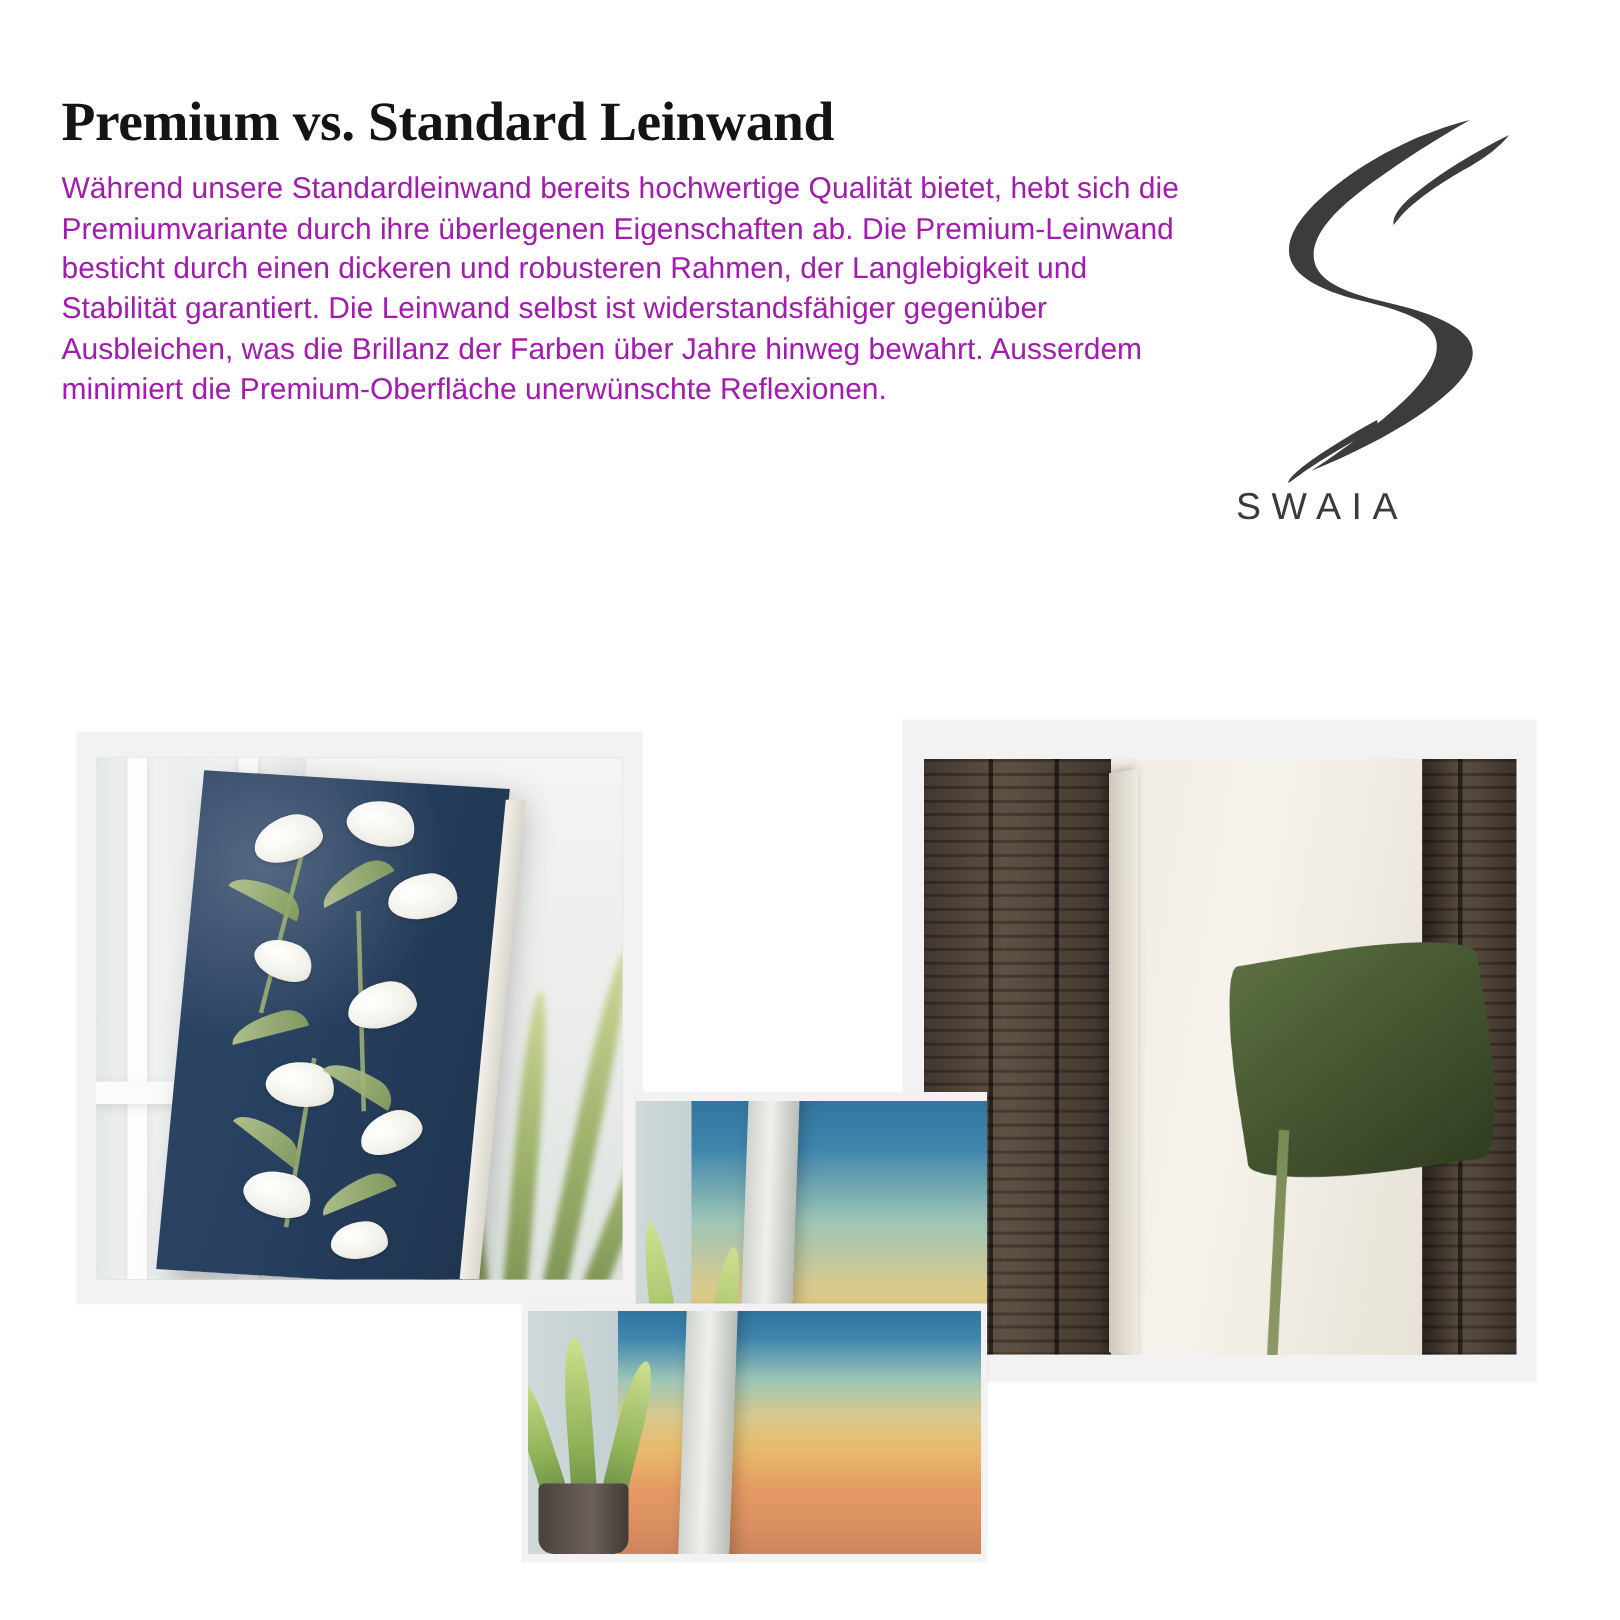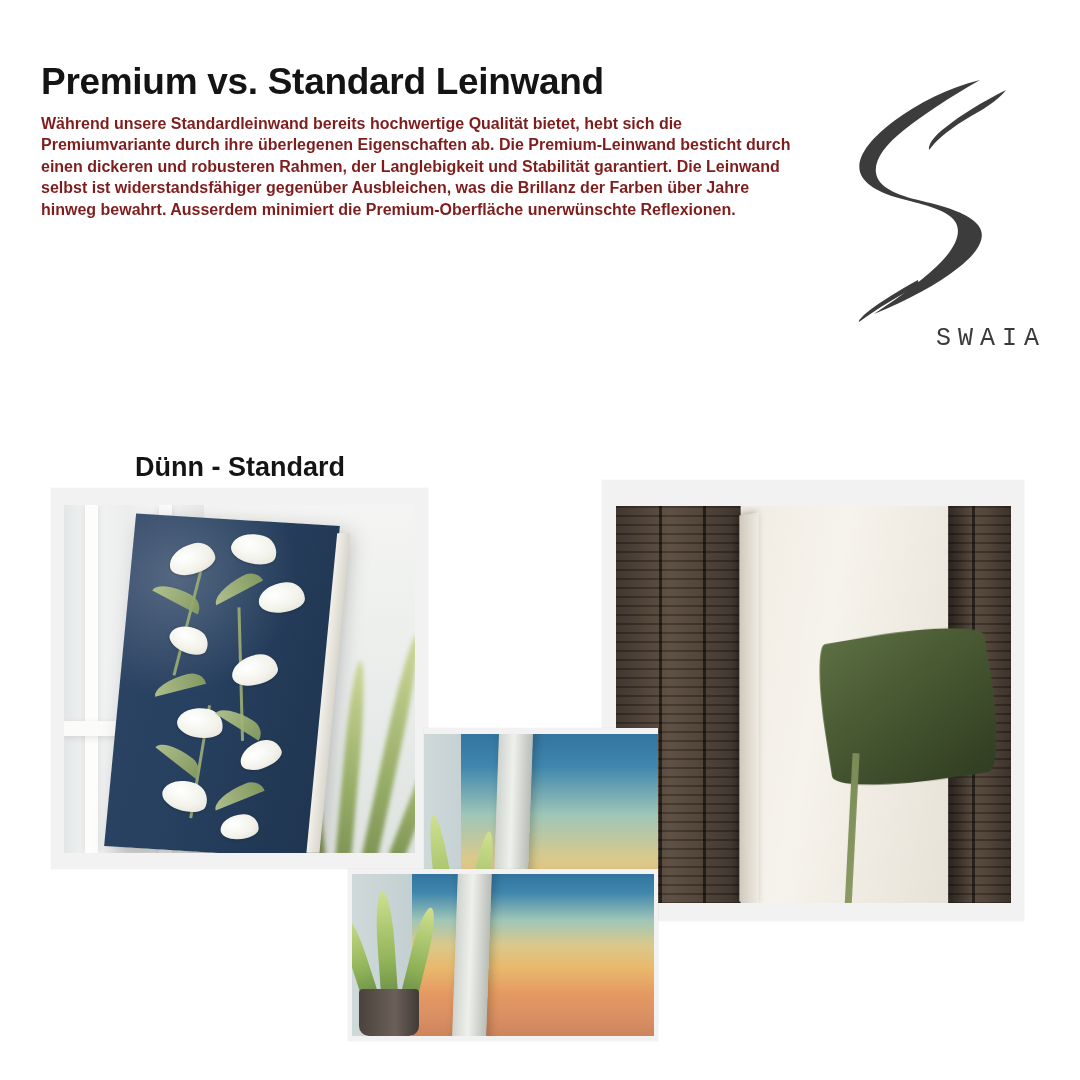--- a/index.html
+++ b/index.html
@@ -28,55 +28,55 @@
     top: 62px;
     width: 780px;
   }
   .title {
     font-size: 37px;
     font-weight: bold;
     letter-spacing: -0.3px;
     line-height: 1.1;
     margin: 0 0 10px 0;
     color: #141414;
+    font-family: Liberation Serif, serif;
   }
   .body-text {
-    font-size: 16px;
+    font-size: 20px;
     line-height: 1.345;
     margin: 0;
-    color: #7f1d1d;
+    color: #a21caf;
     max-width: 760px;
-    font-weight: bold;
   }
 
   
   .logo-wrap {
     position: absolute;
     left: 820px;
     top: 72px;
     width: 210px;
     height: 300px;
   }
   .logo-mark {
     position: absolute;
     left: 10px;
     top: 0;
     width: 190px;
     height: 250px;
   }
   .logo-text {
     position: absolute;
-    left: 16px;
+    left: 4px;
     top: 252px;
     width: 210px;
-    text-align: right;
+    text-align: left;
     font-size: 25px;
     letter-spacing: 7px;
     color: #3a3a3a;
-    font-family: Liberation Mono, monospace;
+    font-family: Liberation Sans, sans-serif;
   }
 
   
   .label {
     position: absolute;
     font-size: 27px;
     font-weight: bold;
     color: #141414;
     text-align: center;
   }
@@ -381,21 +381,20 @@
                  C54 123 34 114 30 100 C26 85 40 67 64 49 C88 31 118 16 150 8 Z" fill="#3c3c3c"></path>
         <path d="M176 18 C152 30 131 43 116 55 C104 64 98 72 99 78 L104 72
                  C112 63 128 51 150 39 C160 33 170 26 176 18 Z" fill="#3c3c3c"></path>
         <path d="M88 208 C68 219 52 229 40 238 C32 244 28 249 29 250 L36 245
                  C47 237 63 227 84 216 C88 214 89 211 88 208 Z" fill="#3c3c3c"></path>
       </svg>
     </div>
     <div class="logo-text">SWAIA</div>
   </div>
 
-  <div class="label label-left">Dünn - Standard</div>
 
   <div class="card card-standard">
     <div class="inner">
       <div class="p1-bg"></div>
 
       <div class="p1-window"></div>
       <div class="p1-mullion-v" style="left:6%;"></div>
       <div class="p1-mullion-v" style="left:27%;"></div>
       <div class="p1-mullion-h" style="top:62%;"></div>
 

